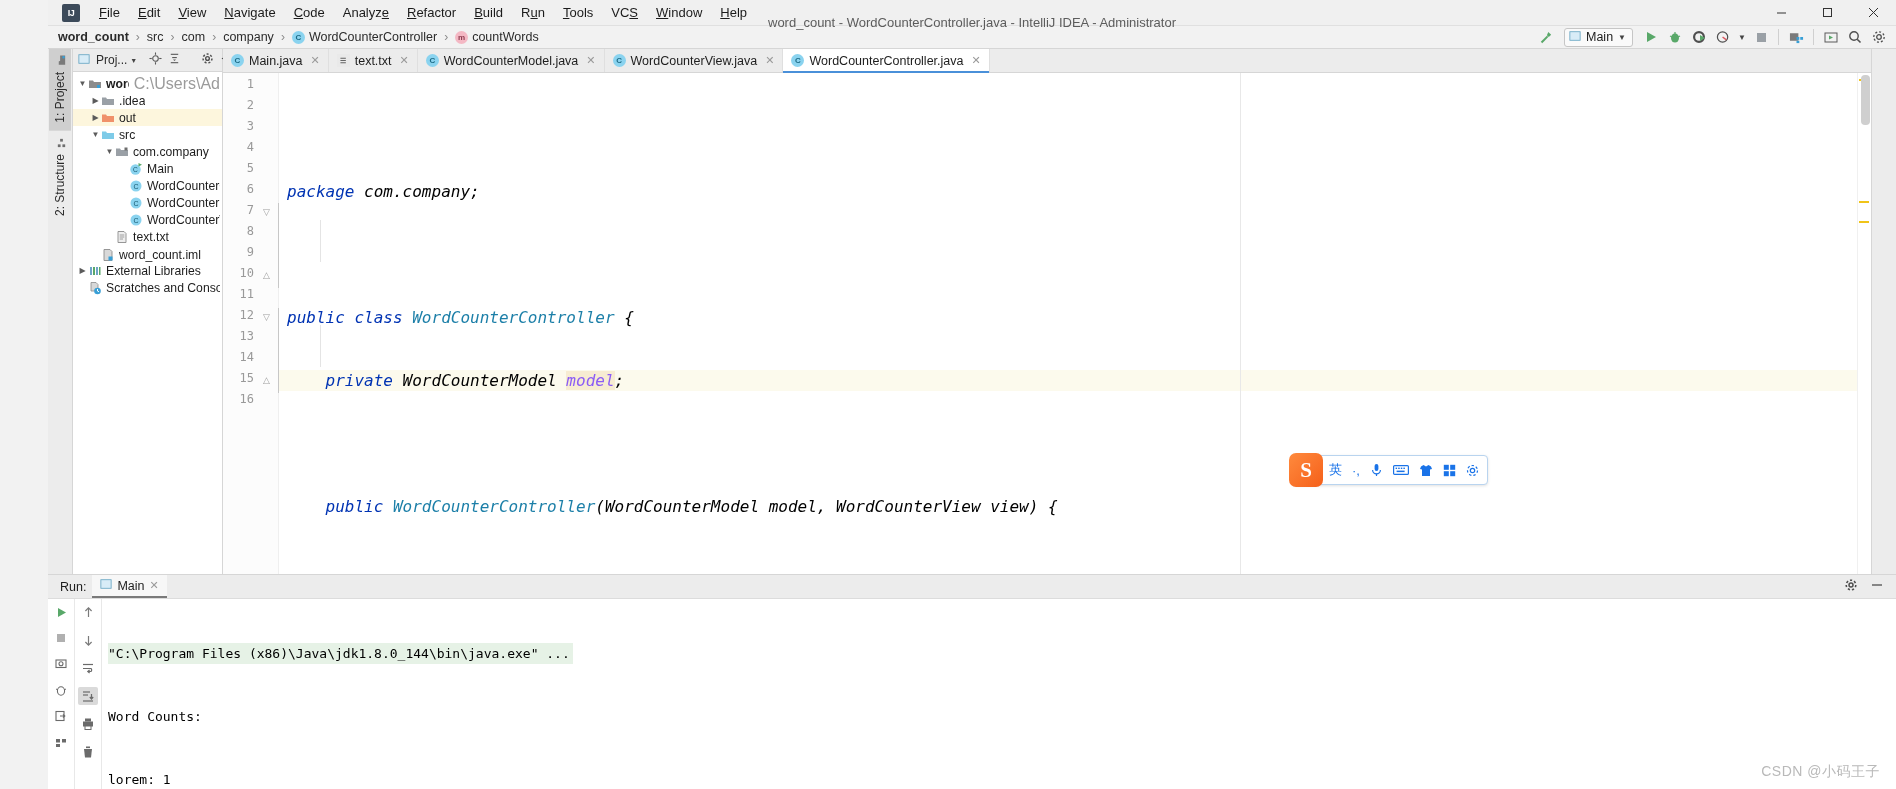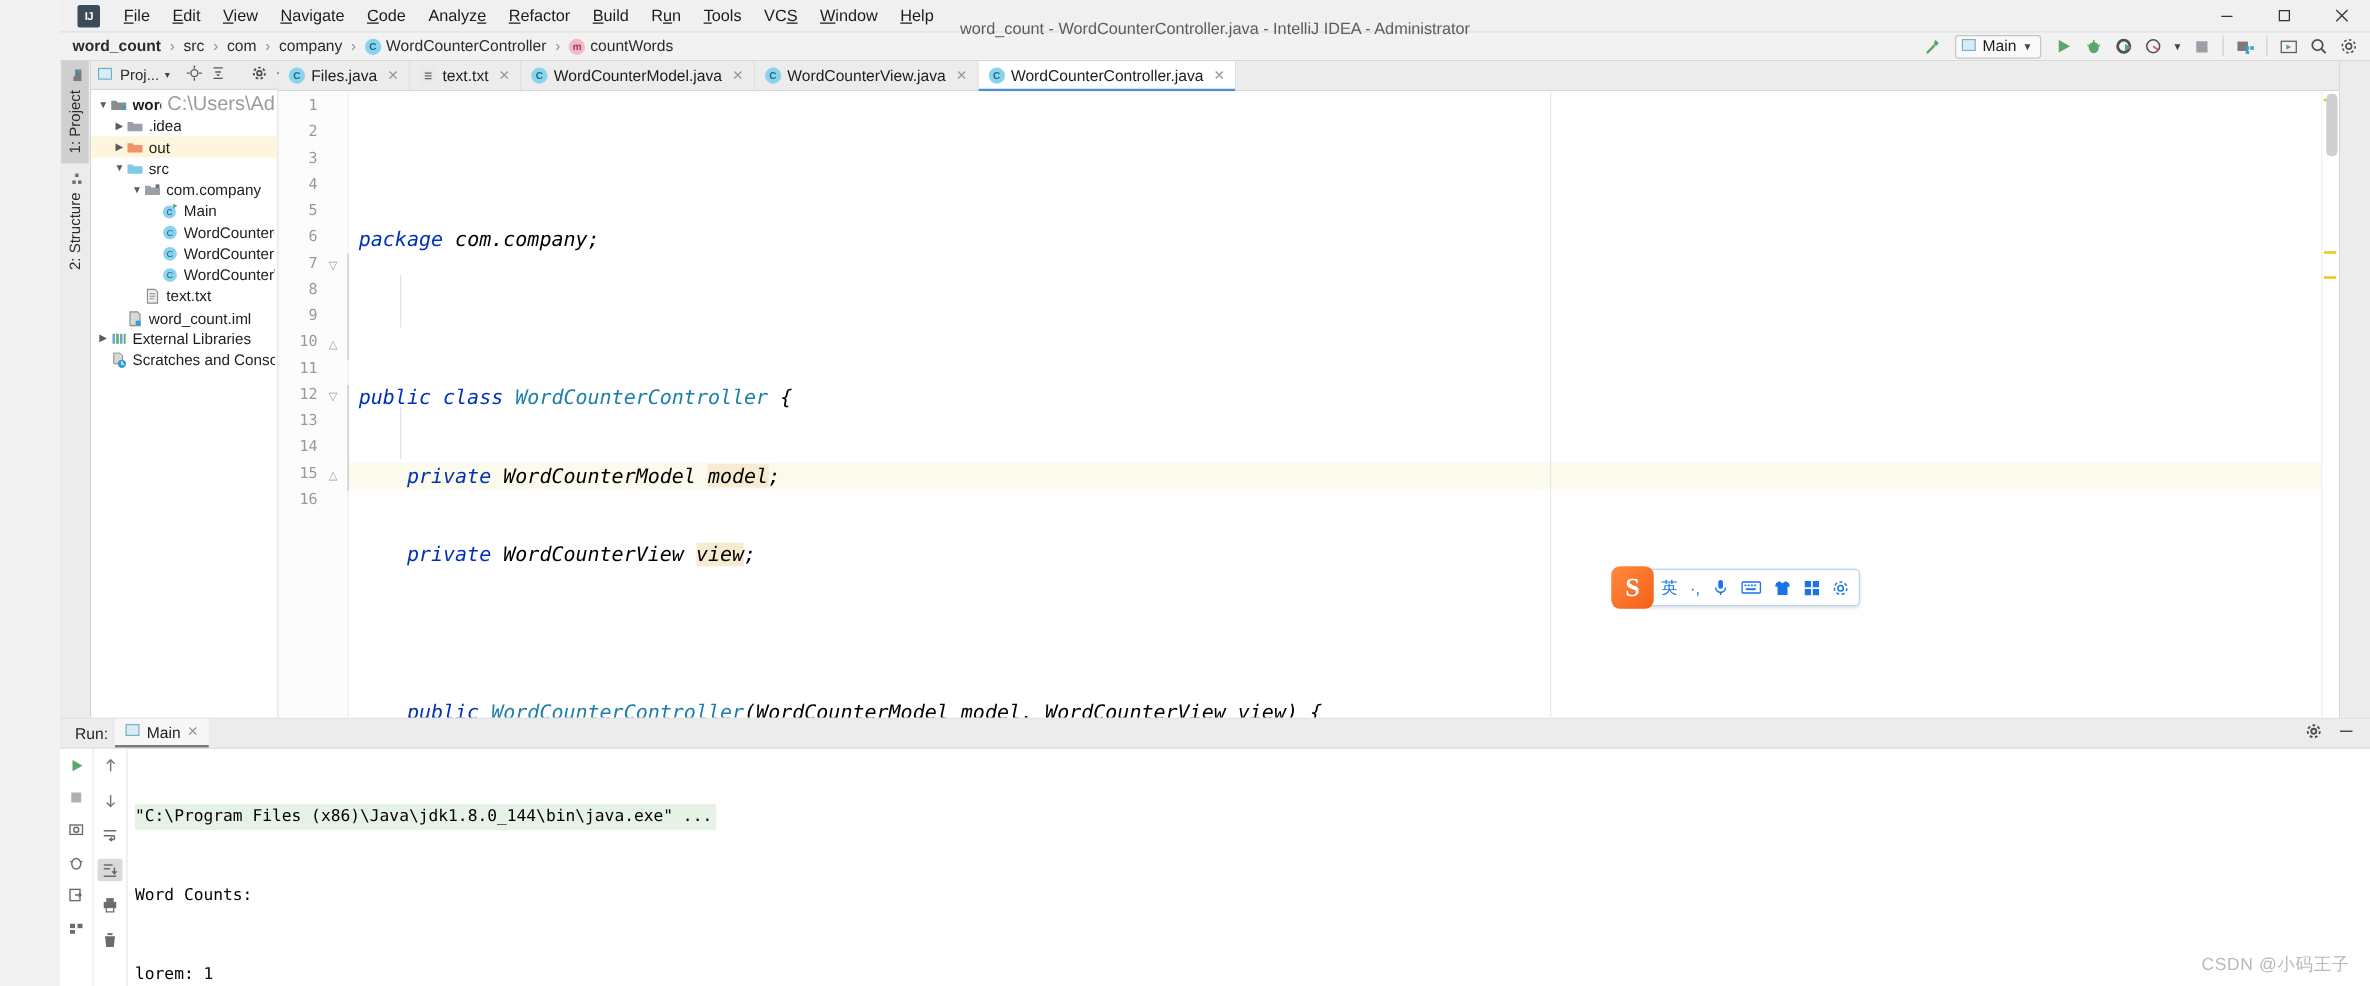--- a/index.html
+++ b/index.html
@@ -162,21 +162,21 @@
     color: #9d9d9d; font-size: 9px; text-align: center; line-height: 11px;
   }
   .code {
     position: relative; flex: 1; font-family: "DejaVu Sans Mono", monospace;
     font-size: 16px; line-height: 21px; padding: 3px 0 0 8px;
     white-space: pre; color: #000; font-style: italic;
   }
   .code .ln { position: relative; height: 21px; }
   .kw { color: #0033b3; font-weight: normal; }
   .typ { color: #1c7fa8; }
-  .fld { color: #000000; }
+  .fld { color: #8b5cf6; }
   .mth { color: #7a3ea3; }
   .cur-line-hl {
     position: absolute; left: 0; right: 0; height: 21px;
     background: #fcfaed; z-index: 0;
   }
   .hl-field { background: #f7ecd2; }
   .indent-guide {
     position: absolute; width: 1px; background: #e4e4e4;
   }
 
@@ -597,21 +597,21 @@
           </span>
           <span class="tlabel">Scratches and Consoles</span>
         </div>
       </div>
     </div>
 
     <div class="editor-area">
       <div class="tabbar">
         <div class="etab">
           <span class="fic clsrun">C</span>
-          <span>Files.java</span>
+          <span>Main.java</span>
           <span class="x">✕</span>
         </div>
         <div class="etab">
           <span class="fic txt">☰</span>
           <span>text.txt</span>
           <span class="x">✕</span>
         </div>
         <div class="etab">
           <span class="fic cls">C</span>
           <span>WordCounterModel.java</span>
@@ -660,21 +660,20 @@
         </div>
 
         <div class="code">
           <div class="indent-guide" style="left:41px;top:147px;height:42px;"></div>
           <div class="indent-guide" style="left:41px;top:252px;height:42px;"></div>
 
           <div class="ln"><span class="kw">package</span> com.company;</div>
           <div class="ln"></div>
           <div class="ln"><span class="kw">public class</span> <span class="typ">WordCounterController</span> {</div>
           <div class="ln">    <span class="kw">private</span> WordCounterModel <span class="fld hl-field">model</span>;</div>
-          <div class="ln">    <span class="kw">private</span> WordCounterView <span class="fld hl-field">view</span>;</div>
           <div class="ln"></div>
           <div class="ln">    <span class="kw">public</span> <span class="typ">WordCounterController</span>(WordCounterModel model, WordCounterView view) {</div>
           
           
           
           
           
           
           
           

